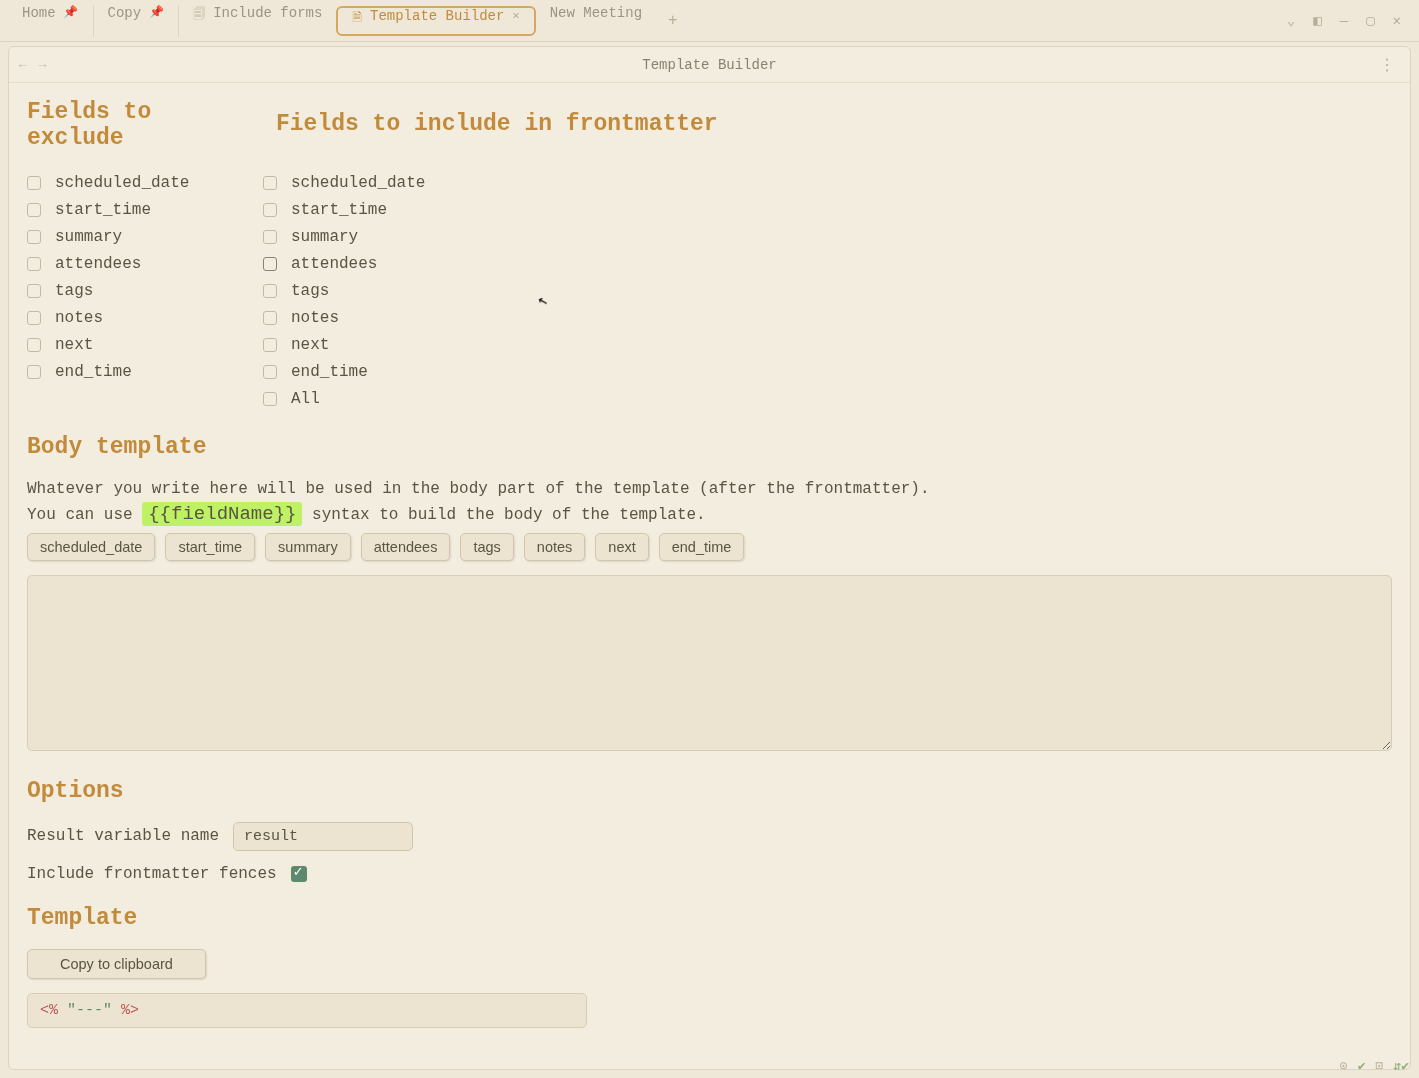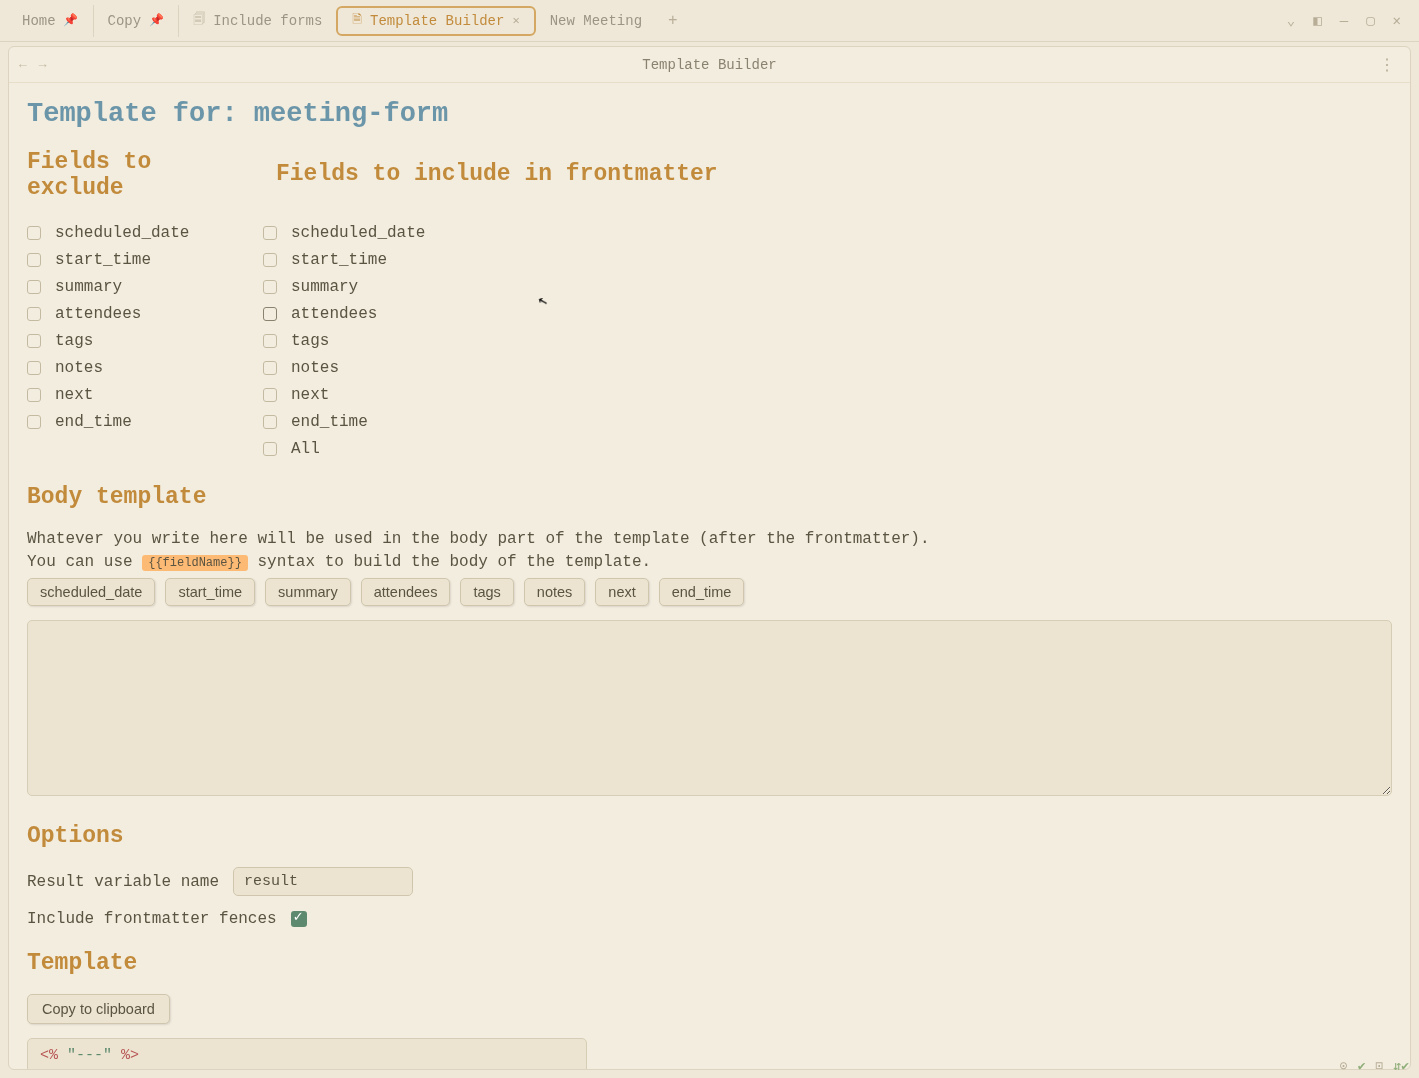--- a/index.html
+++ b/index.html
@@ -1,21 +1,21 @@
 <!DOCTYPE html>
 <html><head>
 <meta charset="utf-8">
 <style>
   * { box-sizing: border-box; margin: 0; padding: 0; }
   html, body { width: 1419px; height: 1078px; font-family: "Courier New", monospace; background: #efe8d9; color: #4a4537; overflow: hidden; }
   
   
   .titlebar { display: flex; align-items: center; height: 42px; background: #efe8d9; border-bottom: 1px solid #dcd3c0; padding: 0 8px; }
   .tabs { display: flex; align-items: center; height: 100%; flex: 1; }
-  .tab { display: flex; align-items: center; height: 32px; padding: 0 14px; font-size: 14px; color: #9c9484; cursor: pointer; gap: 8px; }
+  .tab { display: flex; align-items: flex-start; height: 32px; padding: 0 14px; font-size: 14px; color: #9c9484; cursor: pointer; gap: 8px; }
   .tab.pinned { border-right: 1px solid #dcd3c0; }
   .tab.active { border: 2px solid #d4a862; border-radius: 6px; color: #c28b3c; height: 30px; }
   .tab .pin-icon, .tab .doc-icon, .tab .close-icon { font-size: 12px; color: #b8ae98; }
   .tab.active .doc-icon { color: #c28b3c; }
   .titlebar-right { display: flex; align-items: center; gap: 18px; color: #b8ae98; font-size: 14px; padding-right: 10px; }
   .titlebar-right span { cursor: pointer; }
   .new-tab-btn { color: #b8ae98; font-size: 16px; padding: 0 12px; cursor: pointer; }
   
   
   .content-frame { margin: 4px 8px 8px 8px; border: 1px solid #dcd3c0; border-radius: 6px; background: #f3eddf; height: calc(100% - 54px); display: flex; flex-direction: column; }
@@ -38,33 +38,33 @@
   .headings-row h2:last-child { margin-top: 12px; }
   
   .fields-row { display: flex; gap: 12px; }
   .field-col { width: 224px; }
   .field-col.second { width: auto; }
   .check-row { display: flex; align-items: center; gap: 14px; height: 27px; font-size: 16px; color: #5a5442; }
   .check-row input[type=checkbox] { width: 14px; height: 14px; appearance: none; border: 1.5px solid #c4baa2; border-radius: 3px; background: #f3eddf; cursor: pointer; }
   .check-row.hover input[type=checkbox] { border-color: #8a8270; }
   
   .body-desc { font-size: 16px; color: #5a5442; line-height: 1.45; margin-bottom: 4px; }
-  .code-chip { background: #fdba74; padding: 1px 6px; border-radius: 3px; font-size: 12px; }
+  .code-chip { background: #bef264; padding: 1px 6px; border-radius: 3px; font-size: 19px; }
   
   .pill-row { display: flex; gap: 10px; margin-bottom: 14px; flex-wrap: wrap; }
   .pill { background: #ece4d0; border: 1px solid #d0c6ae; border-radius: 5px; padding: 5px 12px; font-size: 14.5px; color: #5a5442; cursor: pointer; box-shadow: 1px 1px 2px rgba(0,0,0,0.1); }
   
   .body-textarea { width: 100%; height: 176px; background: #ece4d0; border: 1px solid #d6cdb6; border-radius: 5px; resize: both; font-family: inherit; font-size: 15px; padding: 10px; color: #5a5442; }
   
   .option-row { display: flex; align-items: center; gap: 14px; font-size: 16px; color: #5a5442; margin-bottom: 14px; }
   .option-row input[type=checkbox] { width: 16px; height: 16px; appearance: none; border-radius: 3px; background: #5d8a6e; cursor: pointer; position: relative; }
   .option-row input[type=checkbox]:checked::after { content: "✓"; color: #fff; position: absolute; top: -2px; left: 2px; font-size: 13px; }
   .option-row input[type=text] { background: #ece4d0; border: 1px solid #d0c6ae; border-radius: 5px; padding: 5px 10px; font-family: inherit; font-size: 15px; color: #5a5442; width: 180px; }
   
-  .copy-btn { background: #ece4d0; border: 1px solid #d0c6ae; border-radius: 5px; padding: 6px 14px; font-size: 14.5px; color: #5a5442; cursor: pointer; box-shadow: 1px 1px 2px rgba(0,0,0,0.1); margin-bottom: 14px; display: inline-block; }
+  .copy-btn { background: #ece4d0; border: 1px solid #d0c6ae; border-radius: 5px; padding: 6px 32px; font-size: 14.5px; color: #5a5442; cursor: pointer; box-shadow: 1px 1px 2px rgba(0,0,0,0.1); margin-bottom: 14px; display: inline-block; }
   
   .code-block { background: #ece4d0; border: 1px solid #d6cdb6; border-radius: 5px; padding: 8px 12px; font-size: 15px; width: 560px; }
   .code-block .red { color: #b85656; }
   .code-block .green { color: #5d8a6e; }
   
   
   .statusbar { position: fixed; bottom: 0; right: 10px; height: 24px; display: flex; align-items: center; gap: 10px; font-size: 13px; color: #8fae7a; }
   .statusbar span { cursor: pointer; }
   
   
@@ -110,21 +110,20 @@
   <div class="content-header">
     <div class="nav-arrows">
       <span>←</span>
       <span>→</span>
     </div>
     <span class="content-title">Template Builder</span>
     <span class="more-icon">⋮</span>
   </div>
 
   <div class="main">
-    <h1>Template for: meeting-form</h1>
 
     <div class="headings-row">
       <h2>Fields to exclude</h2>
       <h2>Fields to include in frontmatter</h2>
     </div>
 
     <div class="fields-row">
       <div class="field-col" id="exclude-col">
           <div class="check-row">
             <input type="checkbox" style="">

